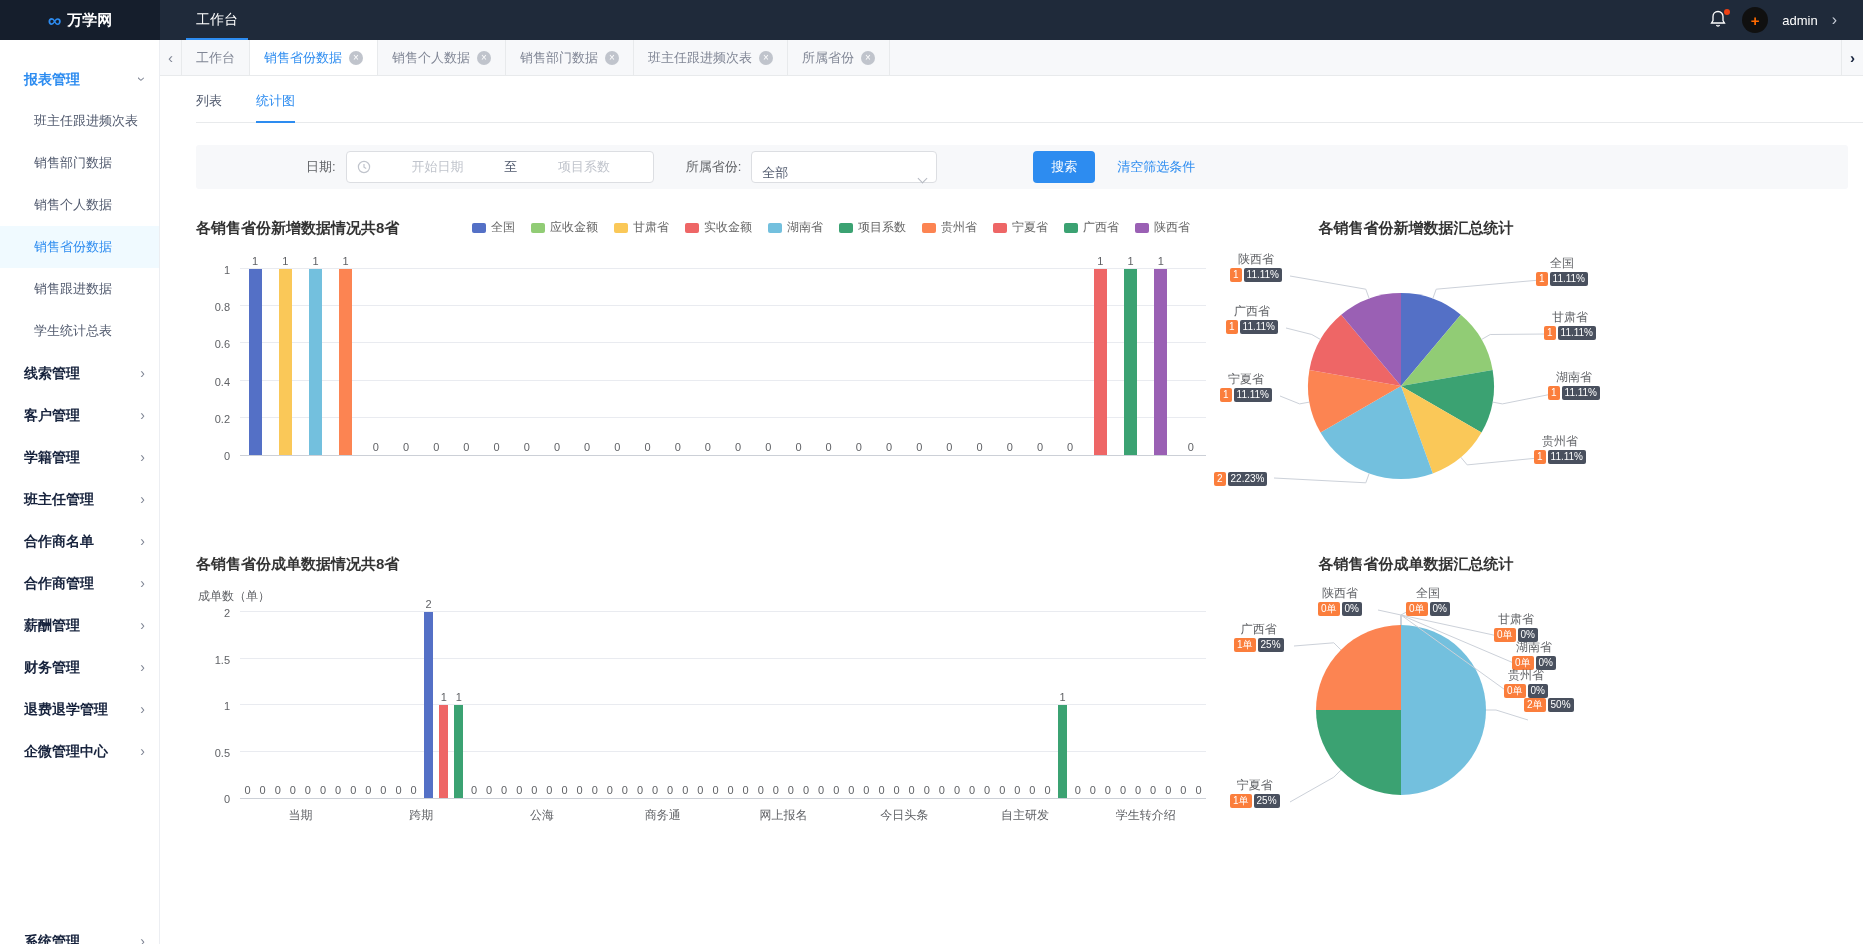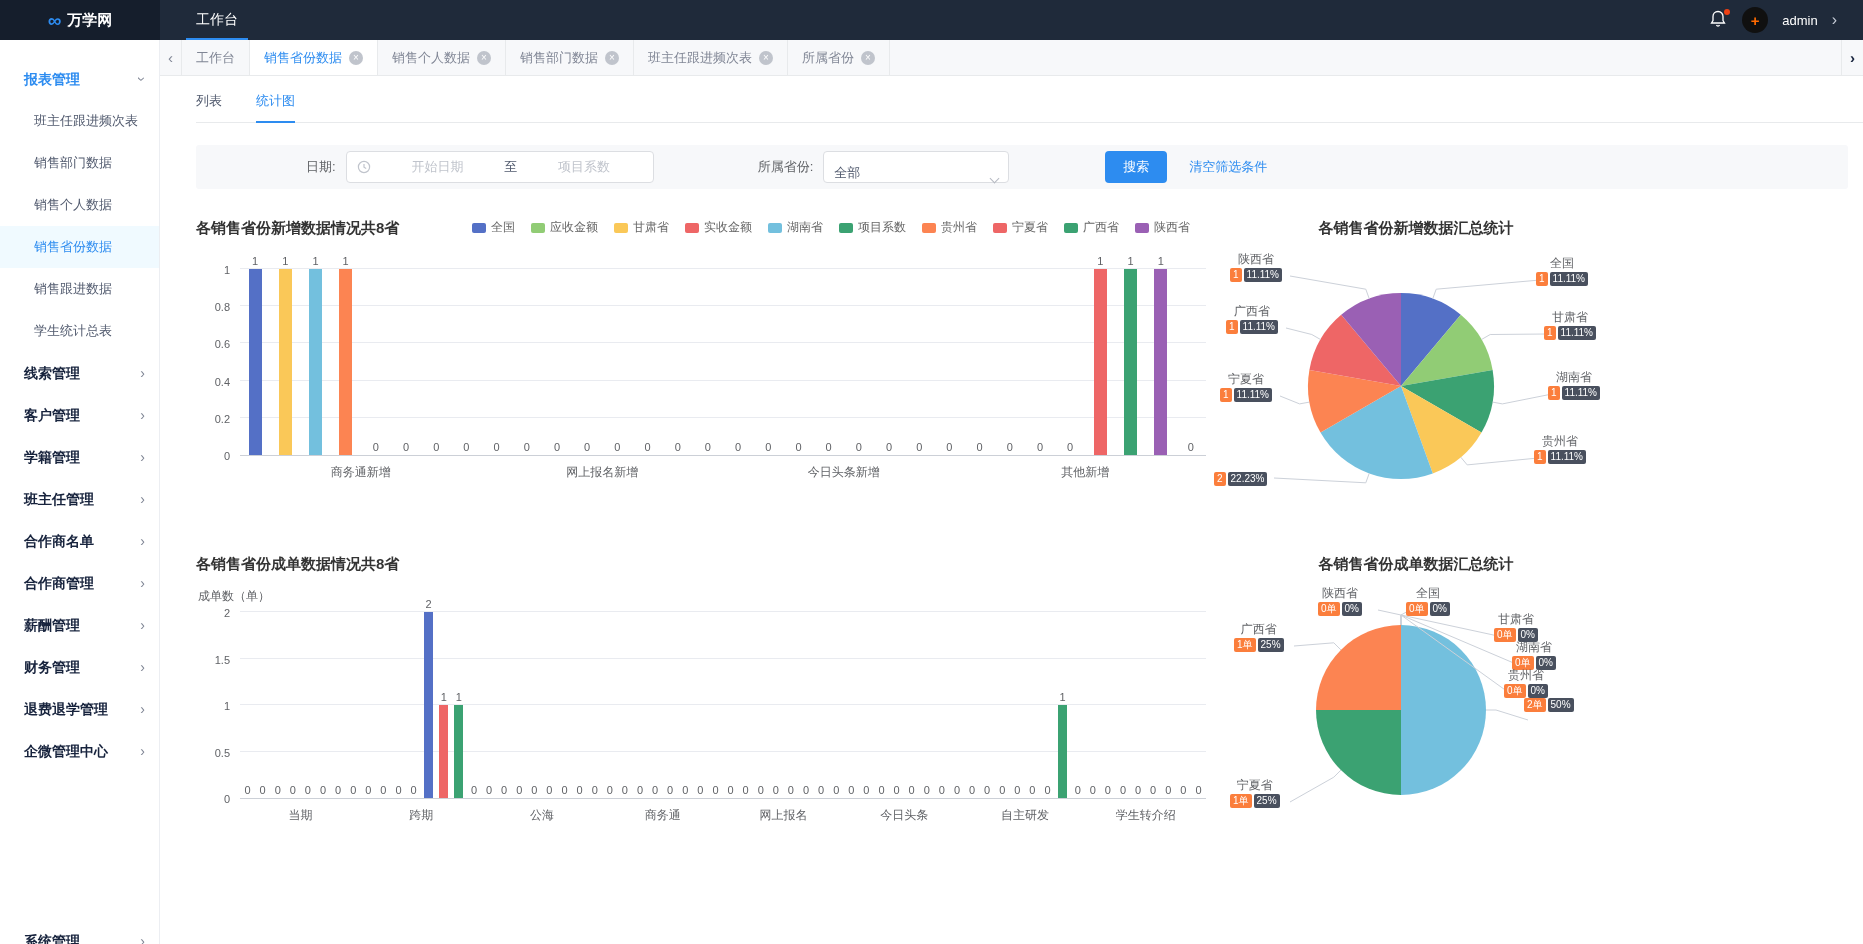--- a/index.html
+++ b/index.html
@@ -43,21 +43,21 @@
   .subtab{padding-bottom:12px;font-size:13px;color:#515a6e;cursor:pointer;position:relative}
   .subtab.active{color:#2d8cf0}
   .subtab.active:after{content:"";position:absolute;left:0;right:0;bottom:-1px;height:2px;background:#2d8cf0}
   
   .filterbar{margin-top:22px;width:1652px;height:44px;background:#f7f8fa;border-radius:3px;display:flex;align-items:center;padding-left:110px}
   .f-label{color:#606266;margin-right:10px}
   .date-range{width:308px;height:32px;background:#fff;border:1px solid #dcdee2;border-radius:4px;display:flex;align-items:center;padding:12px 10px;gap:8px;cursor:text}
   .date-range svg{flex:none}
   .ph{color:#c0c4cc;flex:1;text-align:center}
   .date-sep{color:#515a6e}
-  .gap1{margin-left:104px}
+  .gap1{margin-left:32px}
   .select{width:186px;height:32px;background:#fff;border:1px solid #dcdee2;border-radius:4px;display:flex;align-items:flex-end;padding:0 10px;margin-right:96px;cursor:pointer}
   .select .val{flex:1;color:#515a6e}
   .caret{width:7px;height:7px;border-right:1px solid #b5b9c2;border-bottom:1px solid #b5b9c2;transform:rotate(45deg);margin-top:-4px;flex:none}
   .btn-search{width:62px;height:32px;background:#2d8cf0;border:none;border-radius:4px;color:#fff;font-size:13px;cursor:pointer}
   .link-clear{color:#2d8cf0;margin-left:22px;cursor:pointer}
   
   .chart-row{display:flex;width:1430px}
   .chart-row.r1{margin-top:30px}
   .chart-row.r2{margin-top:44px}
   .bar-block{width:1010px;flex:none}
@@ -417,26 +417,20 @@
                     </div>
                     <div class="slot">
                       <div class="zero">0</div>
                     </div>
                   </div>
                 </div>
               </div>
             </div>
             <div class="bar-body">
               <div class="yaxis"></div>
-              <div class="cats">
-                <div class="cat">商务通新增</div>
-                <div class="cat">网上报名新增</div>
-                <div class="cat">今日头条新增</div>
-                <div class="cat">其他新增</div>
-              </div>
             </div>
           </div>
         <div class="pie-block" id="pie1">
             <div class="chart-title center">各销售省份新增数据汇总统计</div>
             <div class="pie-box" style="height: 265px;"><svg width="420" height="265">
                 <path d="M195,140 L195.0,47.0 A93,93 0 0 1 254.8,68.8 Z" fill="#5470c6"></path>
                 <path d="M195,140 L254.8,68.8 A93,93 0 0 1 286.6,123.9 Z" fill="#91cc75"></path>
                 <path d="M195,140 L286.6,123.9 A93,93 0 0 1 275.5,186.5 Z" fill="#3ba272"></path>
                 <path d="M195,140 L275.5,186.5 A93,93 0 0 1 226.8,227.4 Z" fill="#fac858"></path>
                 <path d="M195,140 L226.8,227.4 A93,93 0 0 1 114.5,186.5 Z" fill="#73c0de"></path>

